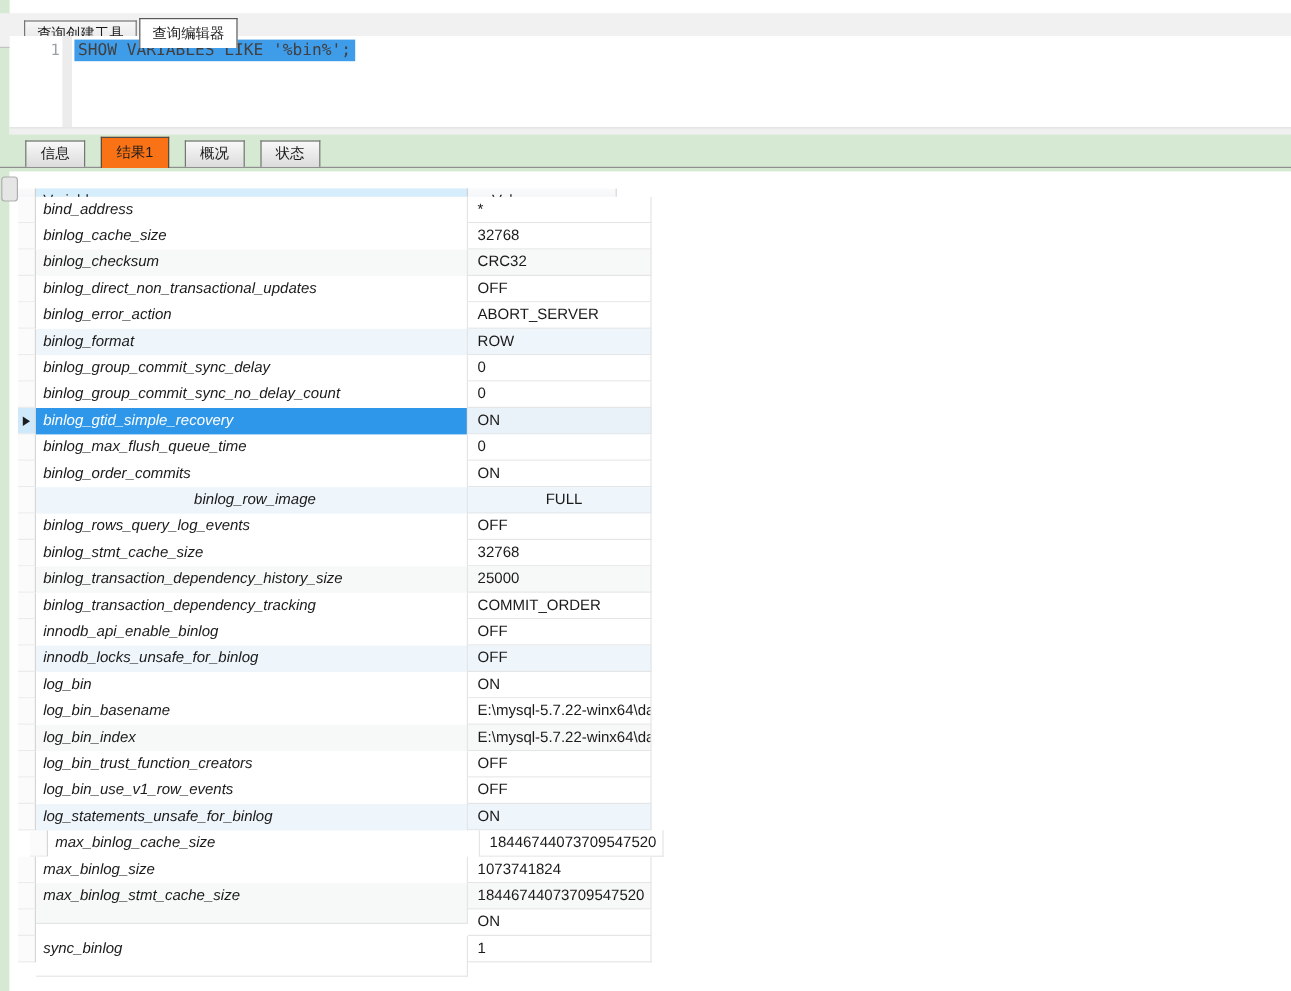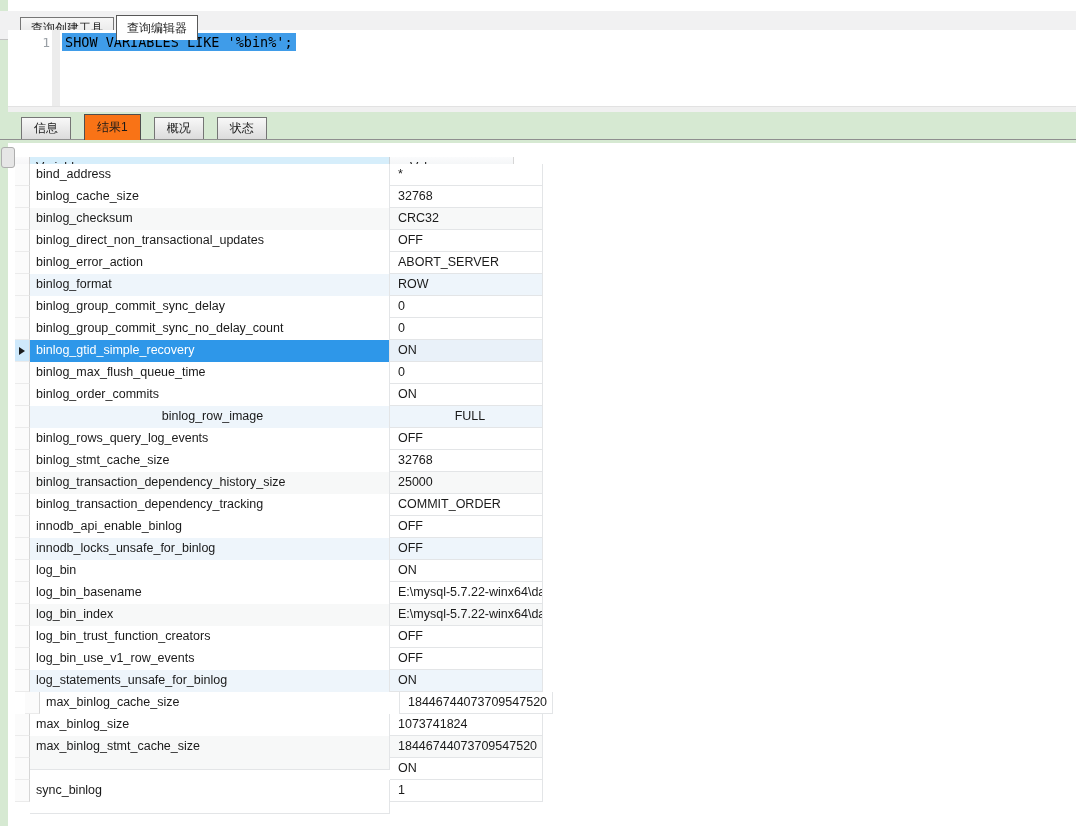--- a/index.html
+++ b/index.html
@@ -31,21 +31,21 @@
   
   .editor { position:absolute; left:8px; top:30px; width:1068px; height:76px; background:#ffffff; }
   .gutter-num {
     position:absolute; left:20px; top:5px; width:22px; text-align:right;
     font-family:"DejaVu Sans Mono", monospace; font-size:13px; color:#9aa0a6;
   }
   .fold-strip { position:absolute; left:44px; top:0; width:8px; height:76px; background:#ececec; }
   .sql-line {
     position:absolute; left:54px; top:3px; height:18px; line-height:18px; padding:0 3px;
     font-family:"DejaVu Sans Mono", monospace; font-size:13.5px;
-    background:#3f9ce9; color:#000000; white-space:pre;
+    background:#3f9ce9; color:#404040; white-space:pre;
   }
 
   
   .divider { position:absolute; left:8px; top:106px; width:1068px; height:6px; background:#f0f0f0; border-top:1px solid #e2e2e2; }
 
   
   .result-bar {
     position:absolute; left:0; top:112px; width:1076px; height:28px;
     background:#d6e9d2; border-bottom:1px solid #8f8f8f;
     display:flex; align-items:flex-end; padding-left:21px;
@@ -81,21 +81,21 @@
   }
 
   .row { position:absolute; left:0; width:535px; height:22px; }
   .c-sel {
     position:absolute; left:7px; top:0; width:15px; height:22px; background:#fbfbfb;
     border-right:1px solid #d6d6d6; border-bottom:1px solid #ebebeb;
   }
   .c-name {
     position:absolute; left:22px; top:0; width:360px; height:34px; line-height:21px; padding-left:6px;
     background:#ffffff; border-right:1px solid #e3e5e7; border-bottom:1px solid #e3e5e7;
-    overflow:hidden; white-space:nowrap; font-size:12.5px;
+    overflow:hidden; white-space:nowrap; font-size:12.5px;font-style:italic;
   }
   .c-val {
     position:absolute; left:382px; top:0; width:153px; height:22px; line-height:21px; padding-left:8px;
     background:#ffffff; border-right:1px solid #e3e5e7; border-bottom:1px solid #e3e5e7;
     overflow:hidden; white-space:nowrap; font-size:12.5px;
   }
   .row.t-gray .c-name, .row.t-gray .c-val { background:#f7f8f8; }
   .row.t-blue .c-name, .row.t-blue .c-val { background:#eef5fb; }
   .row.selected .c-sel  { background:#cfe9fb; }
   .row.selected .c-name { background:#2e97e9; color:#ffffff; }

